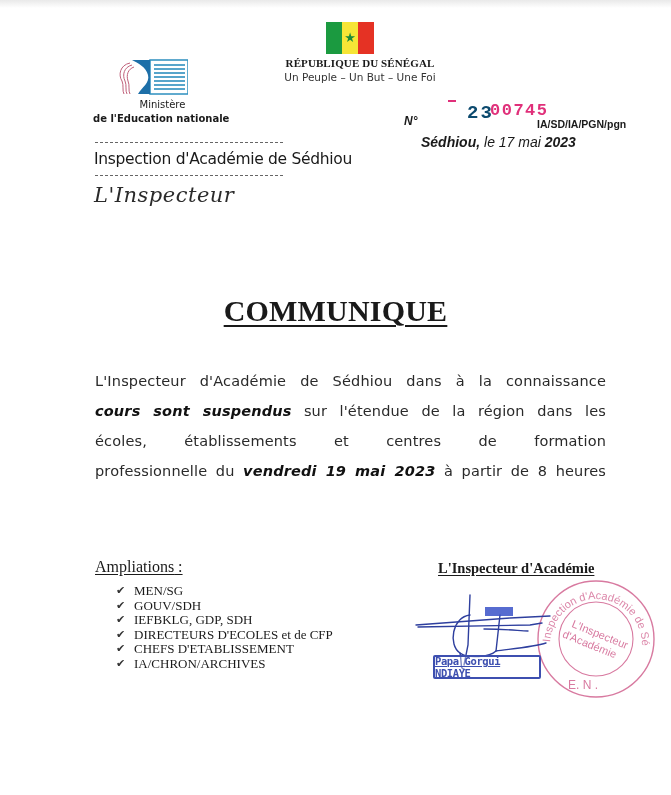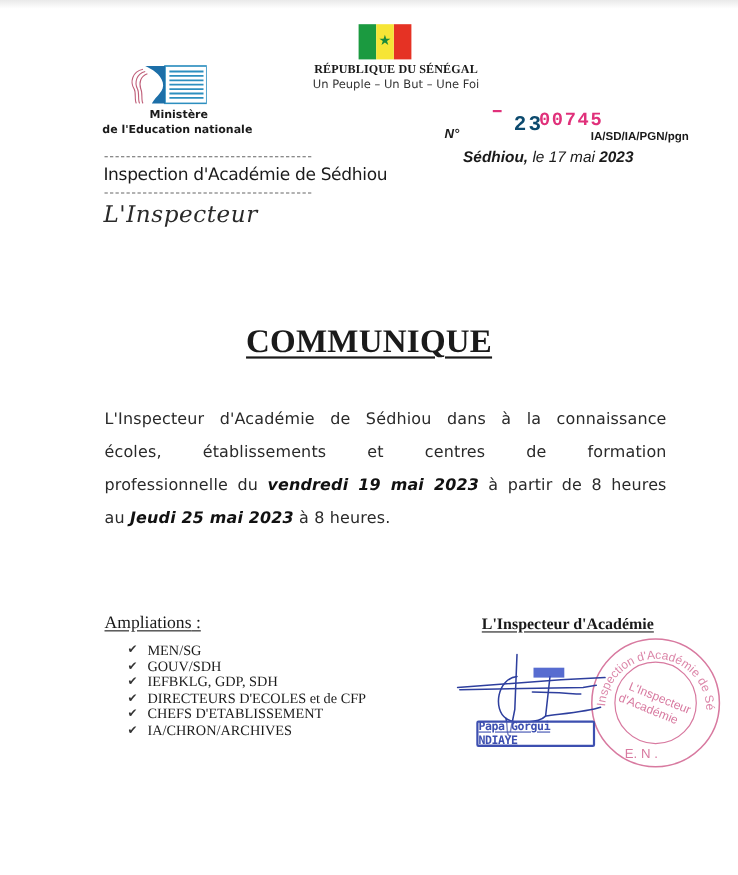--- a/index.html
+++ b/index.html
@@ -41,21 +41,21 @@
     .motto {
       left: 270px; top: 71px; width: 180px; text-align: center;
       font-size: 10.5px; color: #333;
       font-family: "DejaVu Sans", sans-serif;
     }
 
     
     .min-logo { left: 112px; top: 59px; width: 76px; height: 36px; }
     .min-name {
       left: 90px; top: 99px; width: 145px; text-align: center;
-      font-size: 10px; font-weight: bold; color: #1a1a1a;
+      font-size: 10px; font-weight: normal; color: #1a1a1a;
       font-family: "DejaVu Sans", sans-serif;
     }
     .min-name2 {
       left: 93px; top: 113px;
       font-size: 10px; font-weight: bold; color: #1a1a1a;
       font-family: "DejaVu Sans", sans-serif;
     }
     .dotted {
       border-top: 1px dashed #666;
       height: 0;
@@ -220,23 +220,23 @@
   <span>le 17 mai</span>
   <span class="year">2023</span>
 </div>
 
 <div class="abs title">
   <span>COMMUNIQUE</span>
 </div>
 
 <div class="abs body-text" id="body-text">
     <span class="line"><span>L'Inspecteur d'Académie de Sédhiou dans à la connaissance</span></span>
+    <span class="line"><b>cours sont suspendus</b><span> sur l'étendue de la région dans les</span></span>
     <span class="line"><span>écoles, établissements et centres de formation</span></span>
     <span class="line"><span>professionnelle du </span><b>vendredi 19 mai 2023</b><span> à partir de 8 heures</span></span>
-    <span class="line last"><span>au </span><b>Jeudi 25 mai 2023</b><span> à 8 heures.</span></span>
   </div>
 
 <div class="abs ampl-title">
   <span>Ampliations</span><span> :</span>
 </div>
 <ul class="abs ampl-list">
   <li>
       <span class="check">✔</span>
       <span>MEN/SG</span>
     </li>

